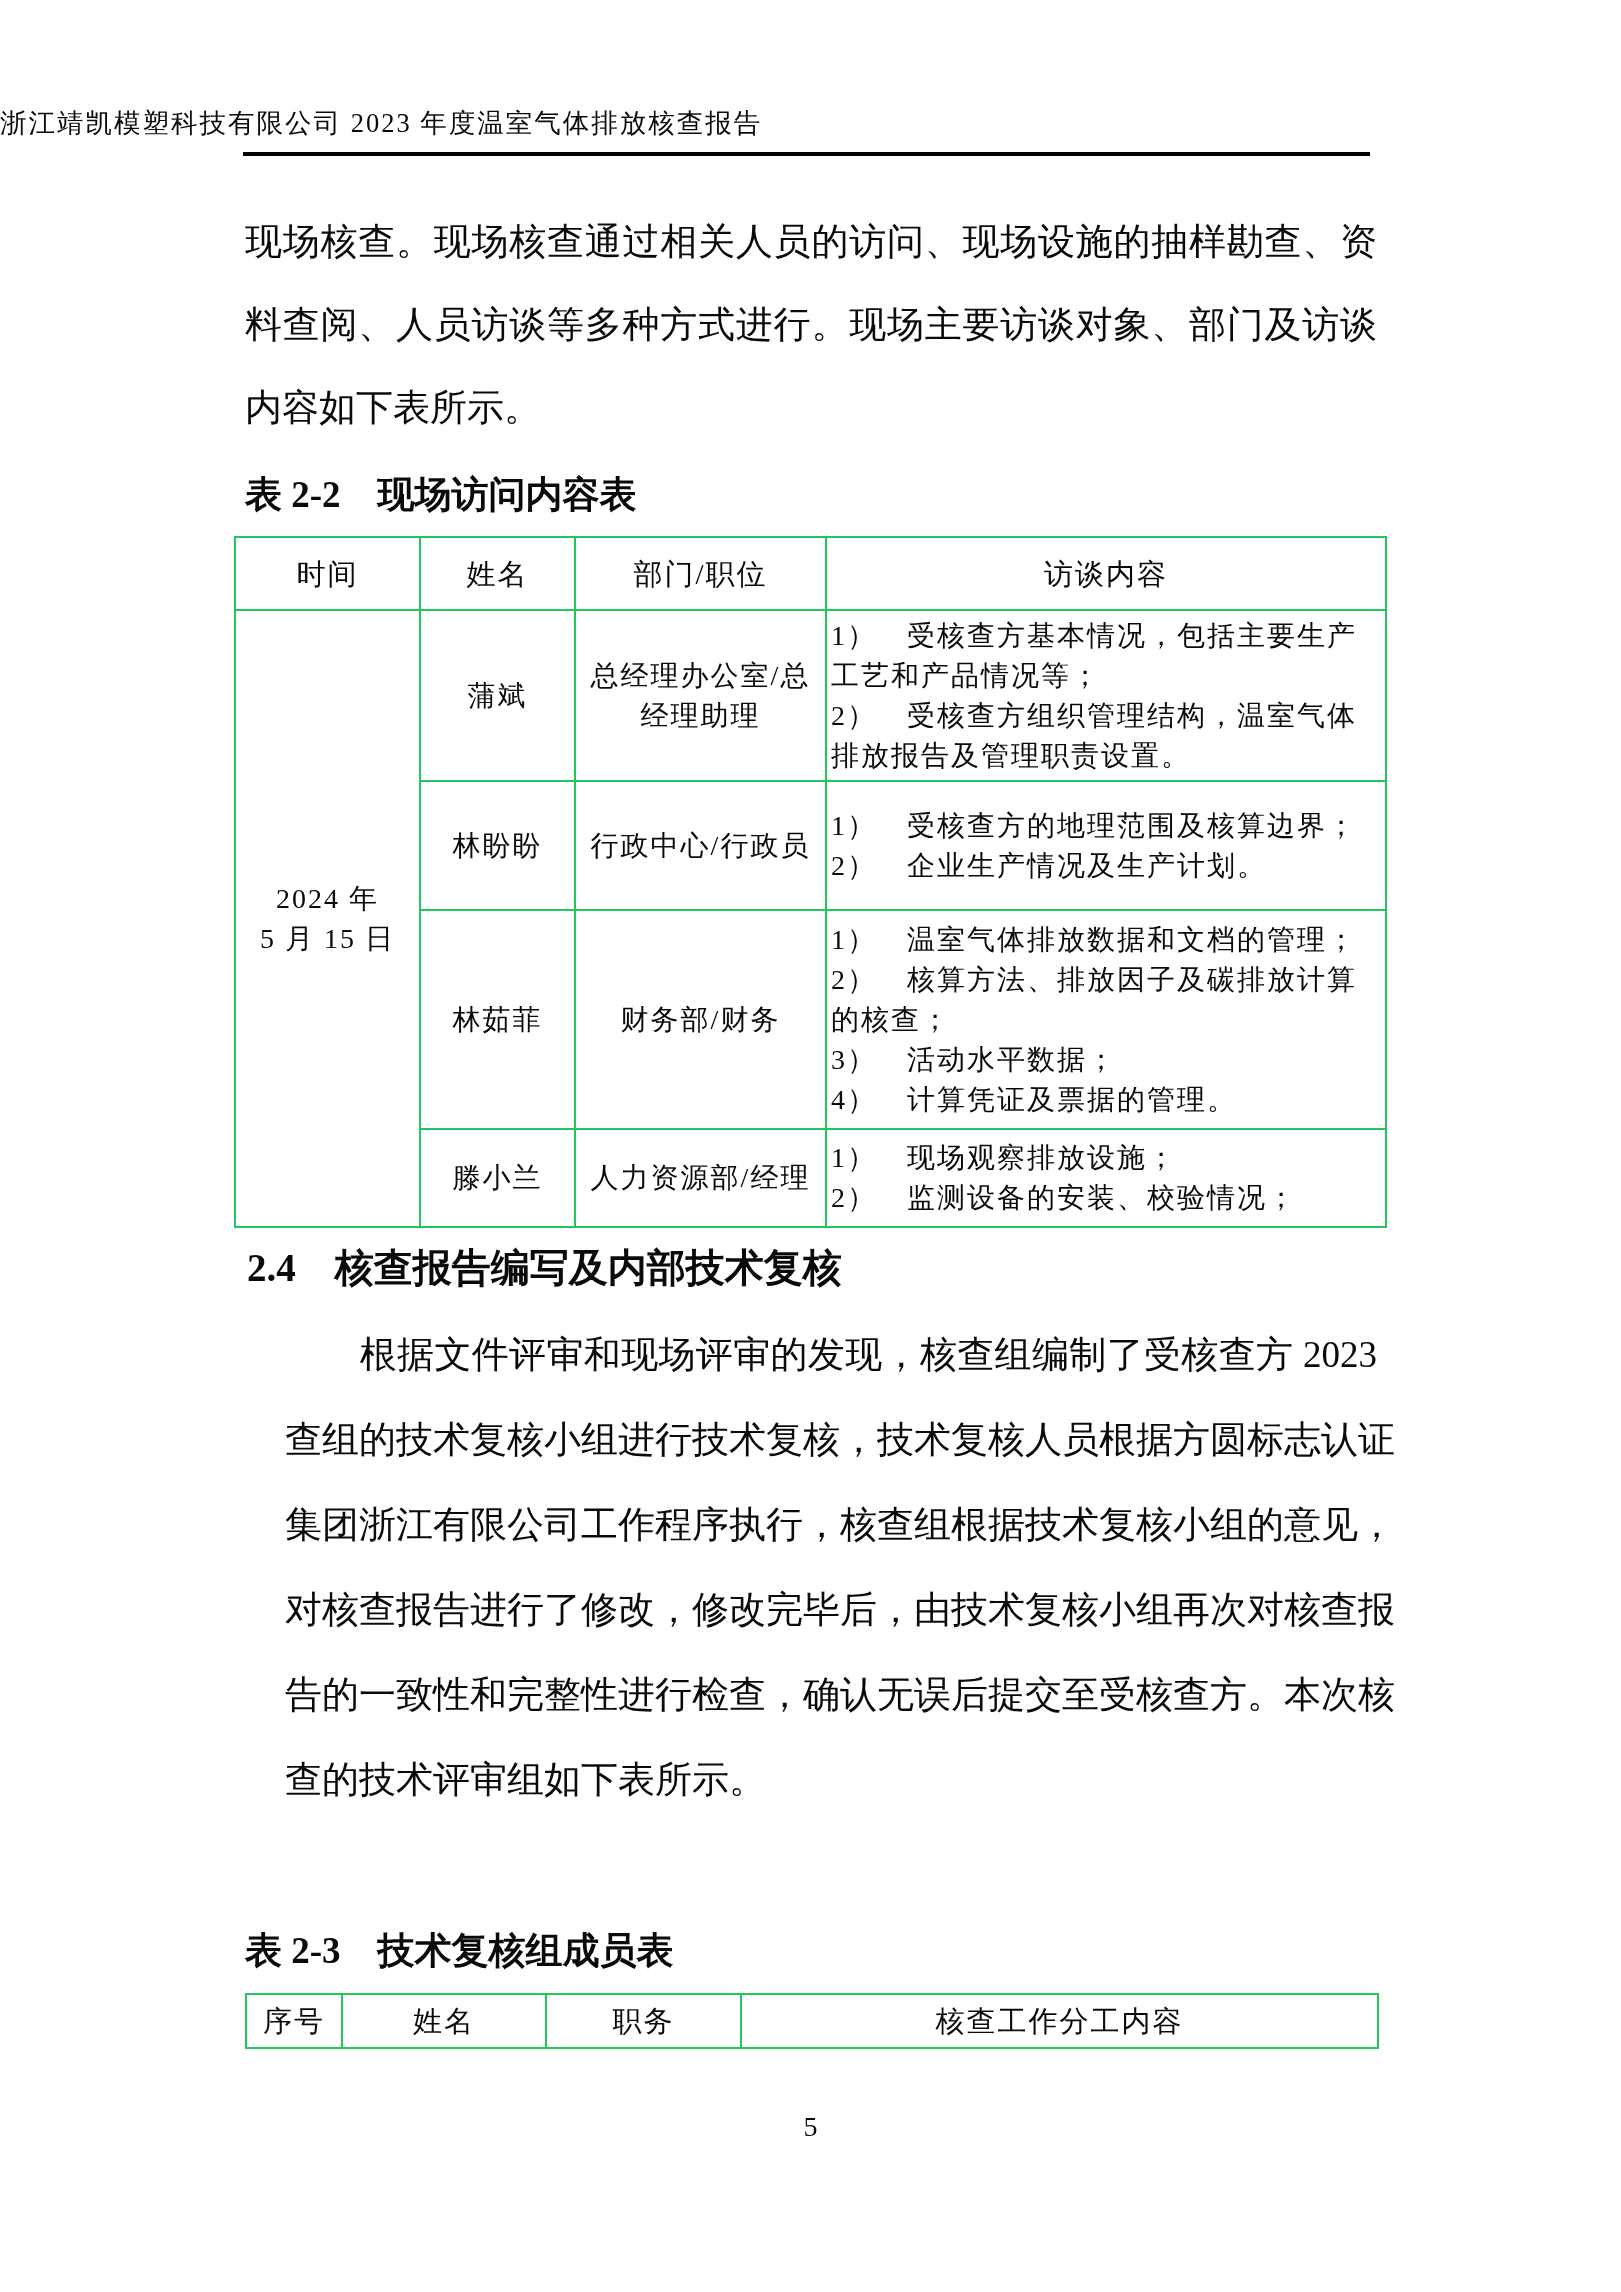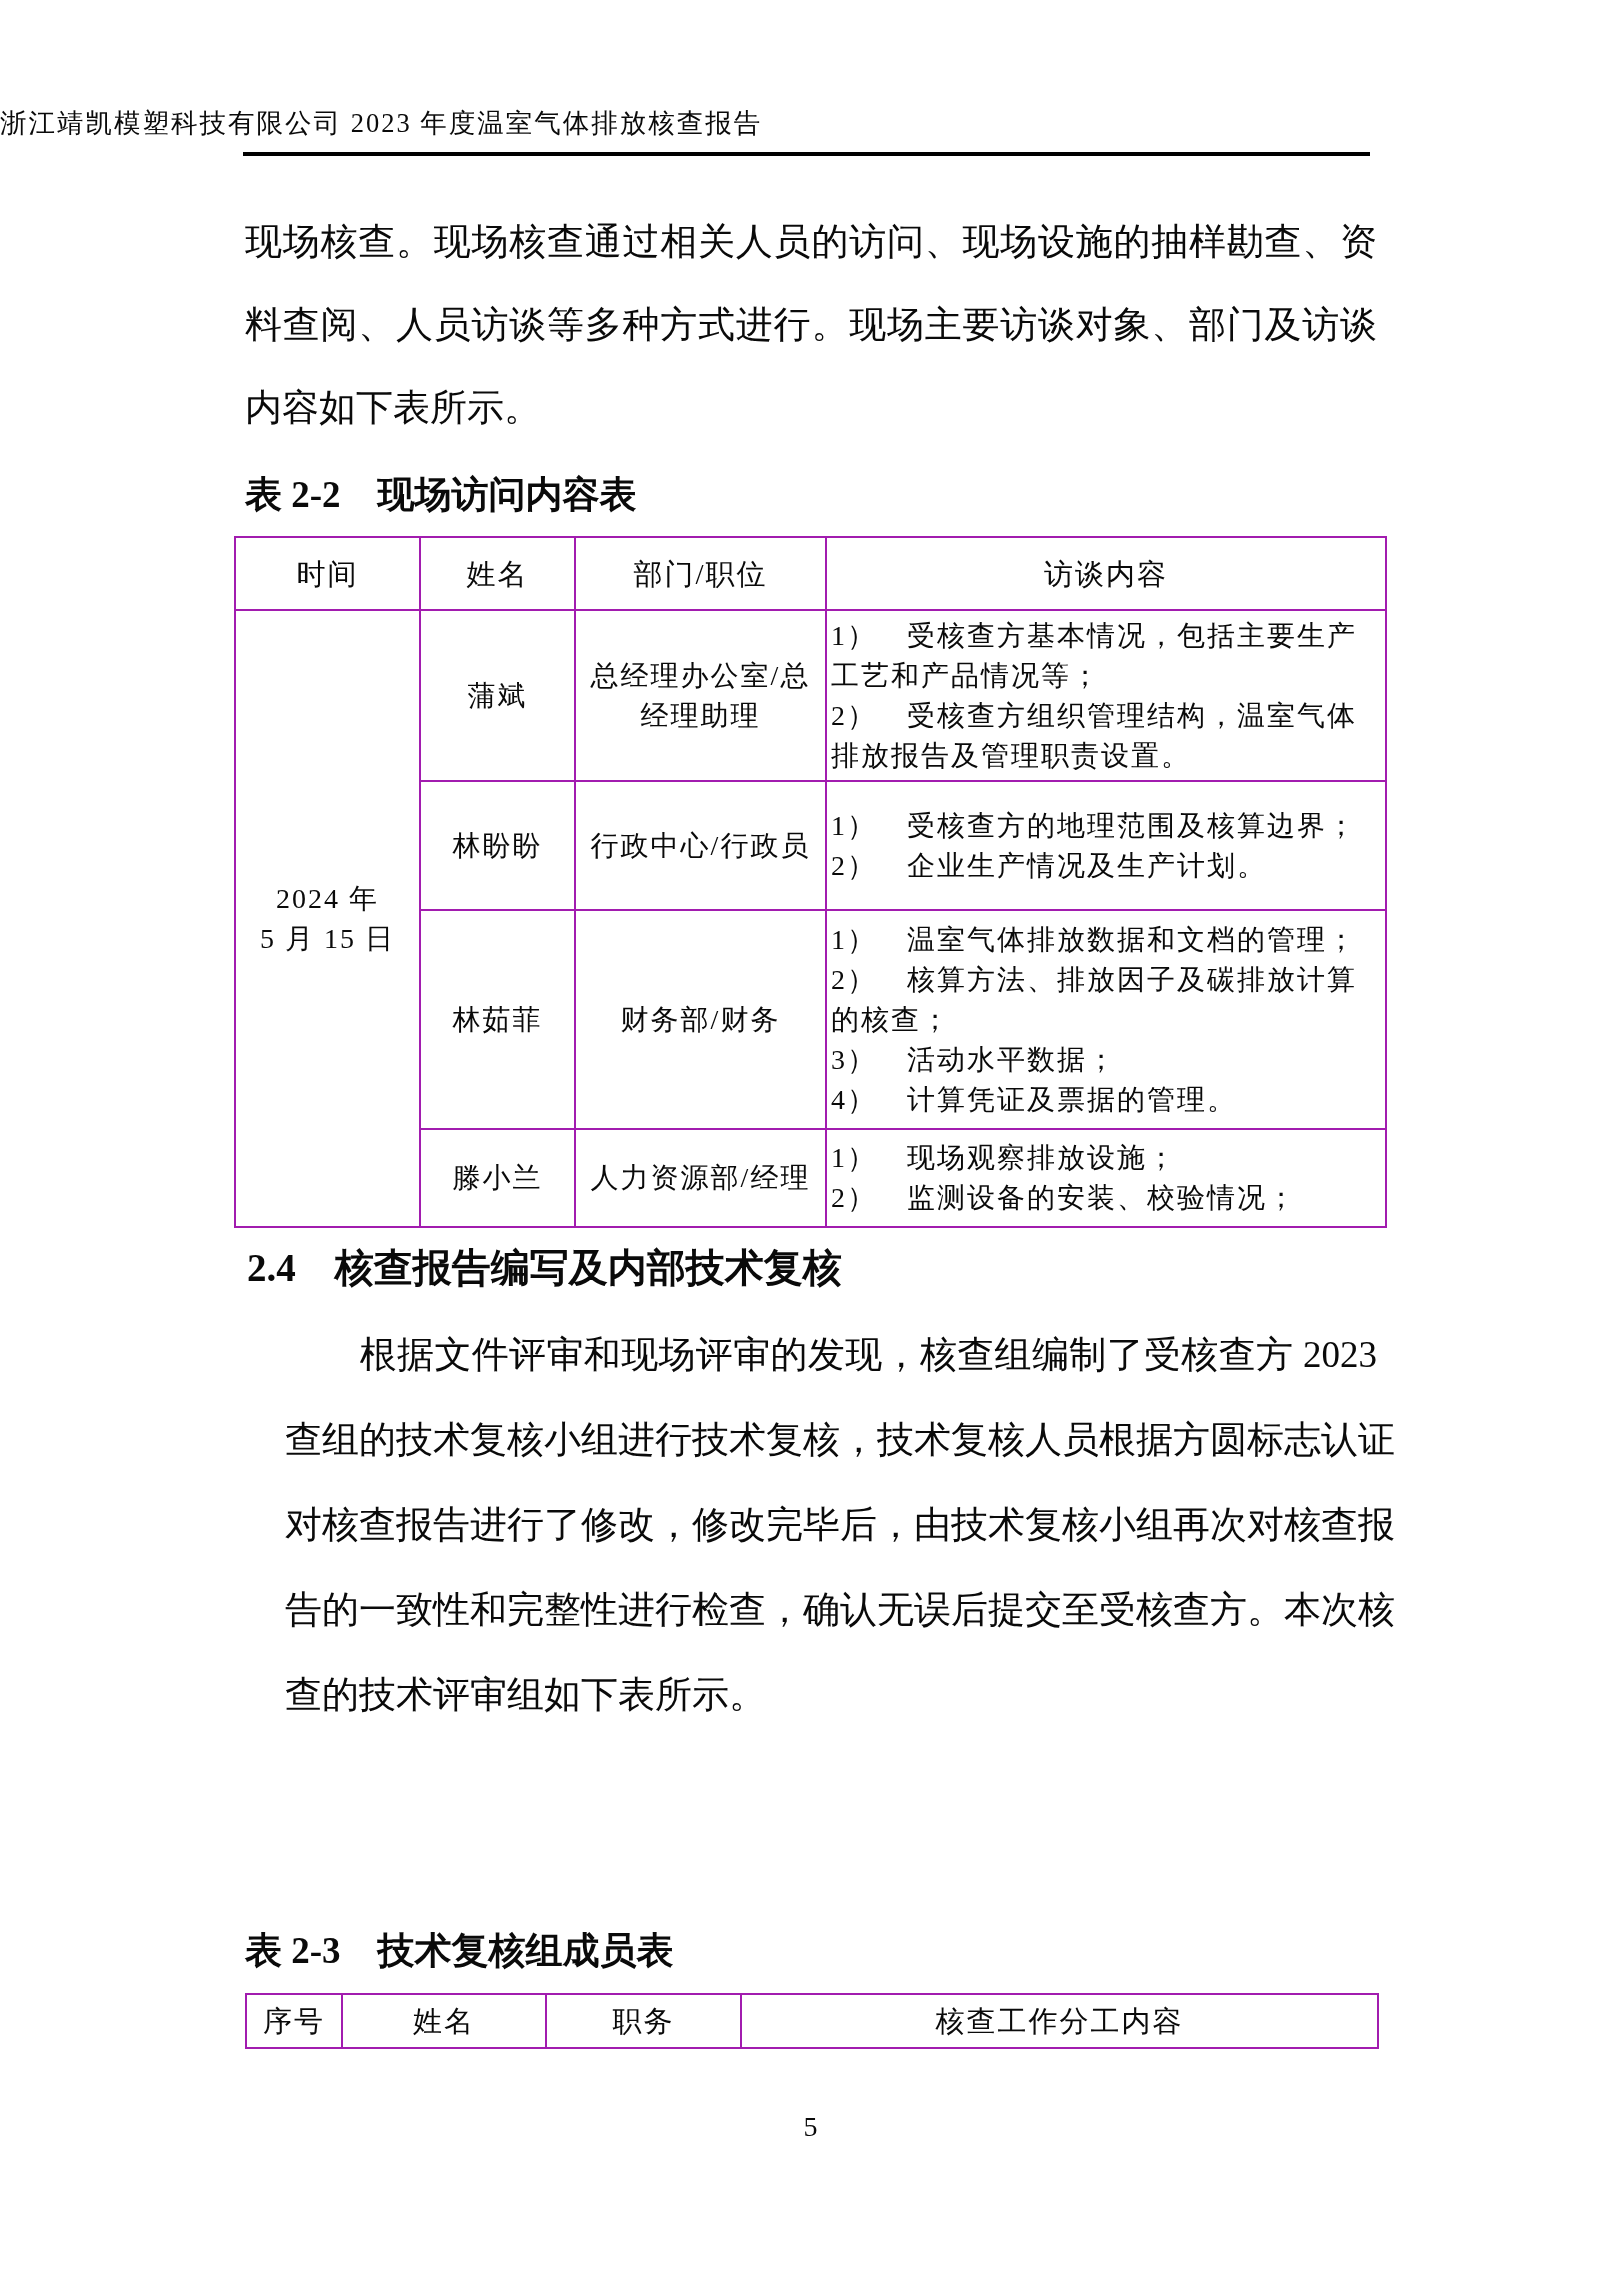--- a/index.html
+++ b/index.html
@@ -29,21 +29,21 @@
   .c22{top:469px;}
   .c23{top:1925px;}
   
   .sec{position:absolute;left:247px;top:1241px;height:53px;line-height:53px;
     font-weight:bold;font-size:39px;white-space:nowrap;}
   .sec .num{margin-right:39px;}
   
   table{border-collapse:collapse;table-layout:fixed;position:absolute;background:#fff;}
   .t22{left:234px;top:536px;width:1151px;}
   .t23{left:245px;top:1993px;width:1132px;border-top:2.9px solid #000;}
-  td,th{border:2px solid #a21caf;font-weight:normal;padding:0;
+  td,th{border:2px solid #22c55e;font-weight:normal;padding:0;
     font-size:28px;letter-spacing:2px;line-height:40px;vertical-align:middle;}
   th{font-size:29px;text-align:center;}
   .cell-center{text-align:center;white-space:pre-line;}
   .cell-content{text-align:left;white-space:pre-line;padding:3.9px 3.9px;}
   
   .pageno{position:absolute;top:2103px;left:0;width:1621px;height:47px;line-height:47px;
     text-align:center;font-size:28px;}
 </style>
 </head>
 <body>
@@ -109,20 +109,21 @@
   </tbody>
     </table>
 
   <div class="sec">
     <span class="num">2.4</span><span>核查报告编写及内部技术复核</span>
   </div>
 
   <div class="para p2">
     <div class="ln jline">　　根据文件评审和现场评审的发现，核查组编制了受核查方 2023</div>
     <div class="ln jline">查组的技术复核小组进行技术复核，技术复核人员根据方圆标志认证</div>
+    <div class="ln jline">集团浙江有限公司工作程序执行，核查组根据技术复核小组的意见，</div>
     <div class="ln jline">对核查报告进行了修改，修改完毕后，由技术复核小组再次对核查报</div>
     <div class="ln jline">告的一致性和完整性进行检查，确认无误后提交至受核查方。本次核</div>
     <div class="ln lline">查的技术评审组如下表所示。</div>
   </div>
 
   <div class="caption c23">表 2-3　技术复核组成员表</div>
 
   <table class="t23">
     <colgroup>
         <col style="width:96px">

